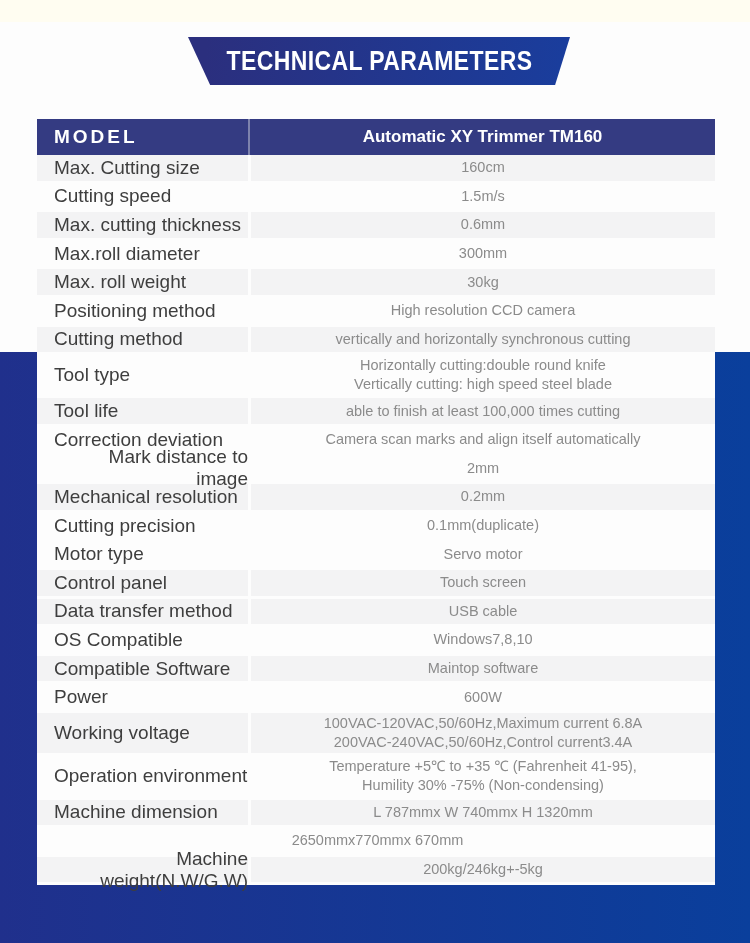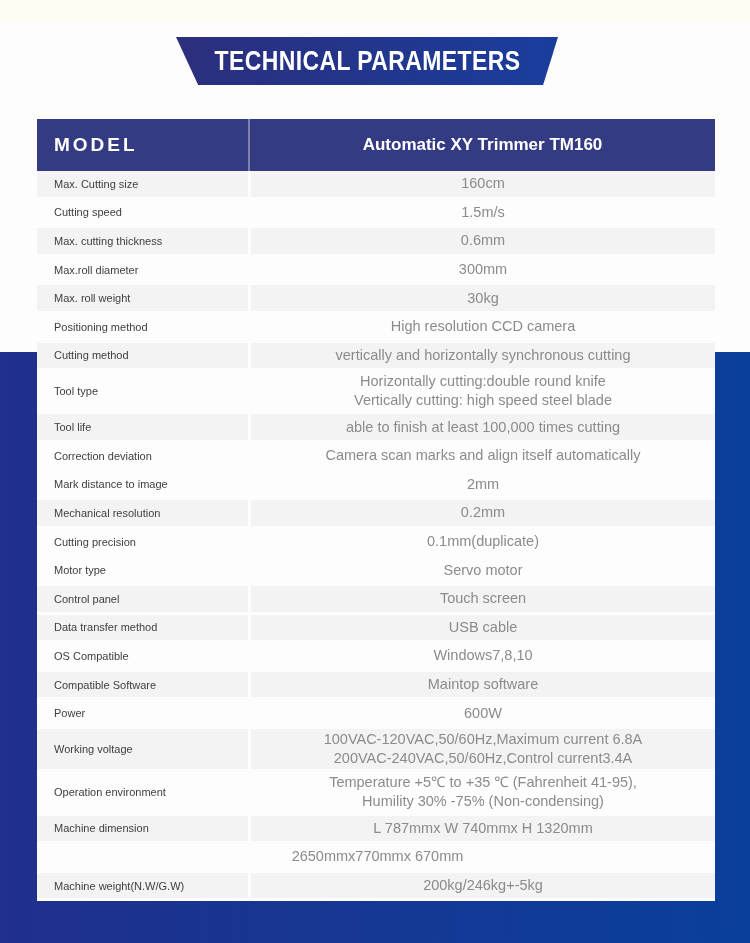--- a/index.html
+++ b/index.html
@@ -15,55 +15,55 @@
   body{
     position:relative;width:750px;height:943px;overflow:hidden;
     font-family:"Liberation Sans", sans-serif;
     background:var(--page-white);
   }
   .bg-cream{position:absolute;left:0;top:0;width:750px;height:22px;background:var(--cream);}
   .bg-blue{position:absolute;left:0;top:352px;width:750px;height:591px;
     background:linear-gradient(90deg,var(--blue-left) 0%,var(--blue-right) 100%);}
 
   .banner{
-    position:absolute;left:176px;top:37px;width:382px;height:48px;
+    position:absolute;left:188px;top:37px;width:382px;height:48px;
     background:linear-gradient(95deg,var(--banner-left) 5%,var(--banner-right) 97%);
     clip-path:polygon(0 0,100% 0,96.1% 100%,5.8% 100%);
     display:flex;align-items:center;justify-content:center;
   }
   .banner-title{
     color:#ffffff;font-weight:bold;font-size:28px;letter-spacing:.5px;
     transform:scaleX(.82);transform-origin:center;white-space:nowrap;
   }
 
   .card{
     position:absolute;left:37px;top:119px;width:678px;
     background:var(--card-bg);
   }
   .thead{
-    display:flex;height:52px;background:var(--header-bg);align-items:stretch;
+    display:flex;height:36px;background:var(--header-bg);align-items:stretch;
   }
   .th-model{
     width:211px;display:flex;align-items:center;padding-left:17px;
     color:#fff;font-weight:bold;font-size:19px;letter-spacing:3px;
   }
   .th-value{
     flex:1;display:flex;align-items:center;justify-content:center;
     color:#fff;font-weight:bold;font-size:17px;
     border-left:2px solid var(--header-divider);
   }
   .row{
     display:flex;height:28.6px;align-items:stretch;
     border-bottom:3px solid var(--card-bg);
   }
   .row.tall{height:43.3px;}
   .row.alt{background:var(--row-alt);}
   .cell-label{
     width:211px;display:flex;align-items:center;padding-left:17px;
-    font-size:11px;color:var(--label-color);text-align:right;
+    font-size:19px;color:var(--label-color);text-align:right;
   }
   .cell-value{
     flex:1;display:flex;flex-direction:column;align-items:center;justify-content:center;
     text-align:left;font-size:14.5px;line-height:1.32;color:var(--value-color);
     border-left:3px solid var(--card-bg);
   }
 </style>
 </head>
 <body>
 

